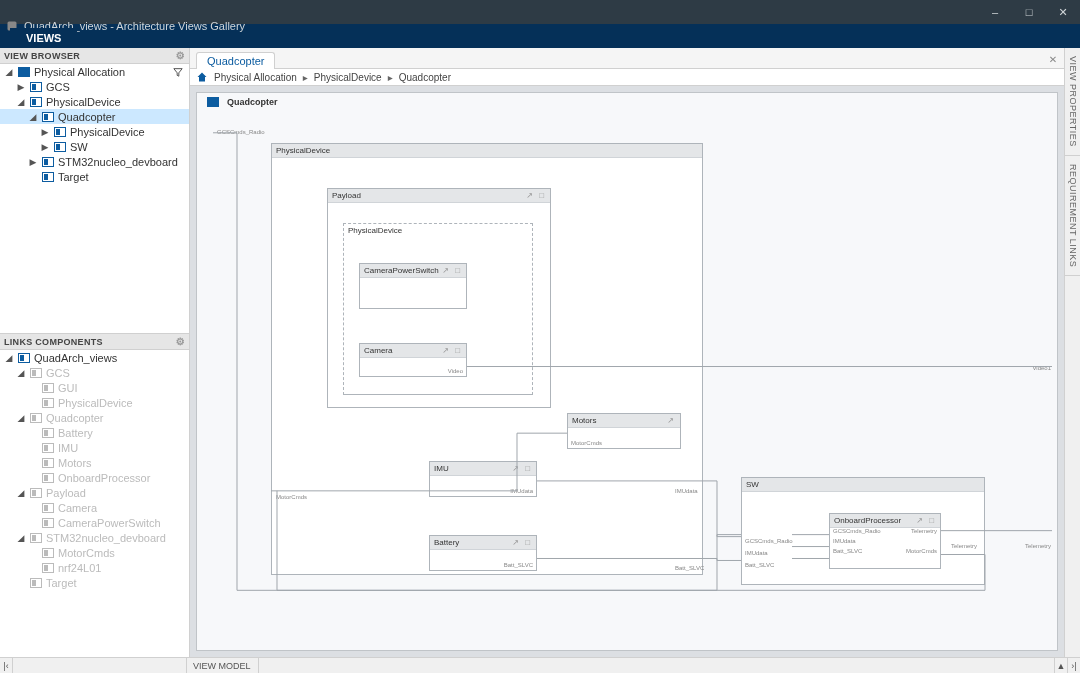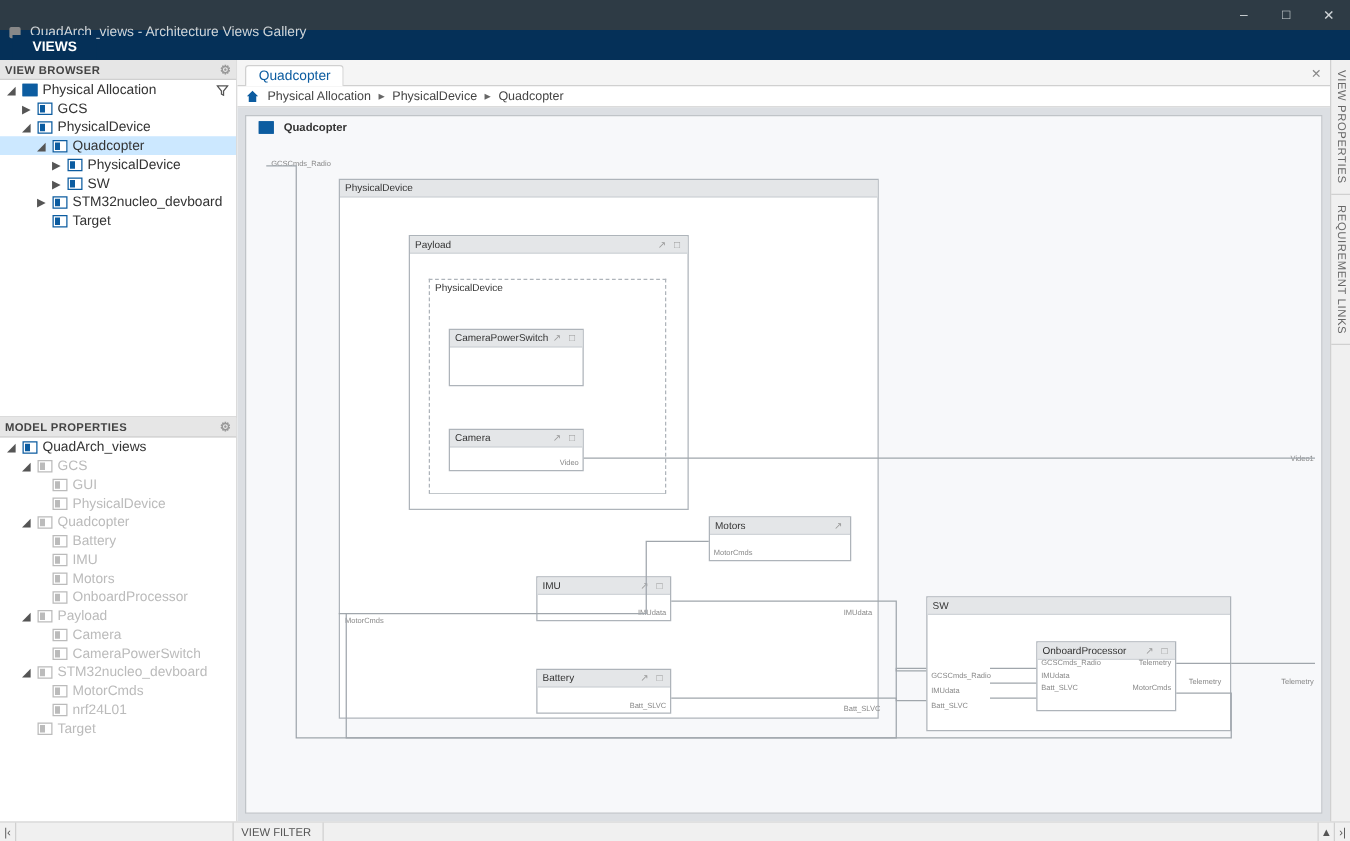--- a/index.html
+++ b/index.html
@@ -126,21 +126,21 @@
           <span>STM32nucleo_devboard</span>
         </div>
         <div class="tree-row indent-2">
           <span class="tw"></span>
           <span class="ic"></span>
           <span>Target</span>
         </div>
       </div>
 
     <div class="panel-header">
-      <span>MODEL PROPERTIES</span>
+      <span>LINKS COMPONENTS</span>
       <span class="gear">⚙</span>
     </div>
     <div class="tree" id="tree-bottom" style="flex:1">
         <div class="tree-row indent-0">
           <span class="tw">◢</span>
           <span class="ic"></span>
           <span>QuadArch_views</span>
         </div>
         <div class="tree-row indent-1 muted">
           <span class="tw">◢</span>
@@ -353,17 +353,17 @@
 
   <div class="right-panel">
     <div class="vtab">VIEW PROPERTIES</div>
     <div class="vtab">REQUIREMENT LINKS</div>
   </div>
 </div>
 
 <div class="statusbar">
   <div class="cell cap">|‹</div>
   <div class="cell" style="width:174px;"></div>
-  <div class="cell" style="width:72px;">VIEW FILTER</div>
+  <div class="cell" style="width:72px;">VIEW MODEL</div>
   <div class="cell grow"></div>
   <div class="cell cap">▲</div>
   <div class="cell cap" style="border-right:0">›|</div>
 </div>
 
 </body></html>

